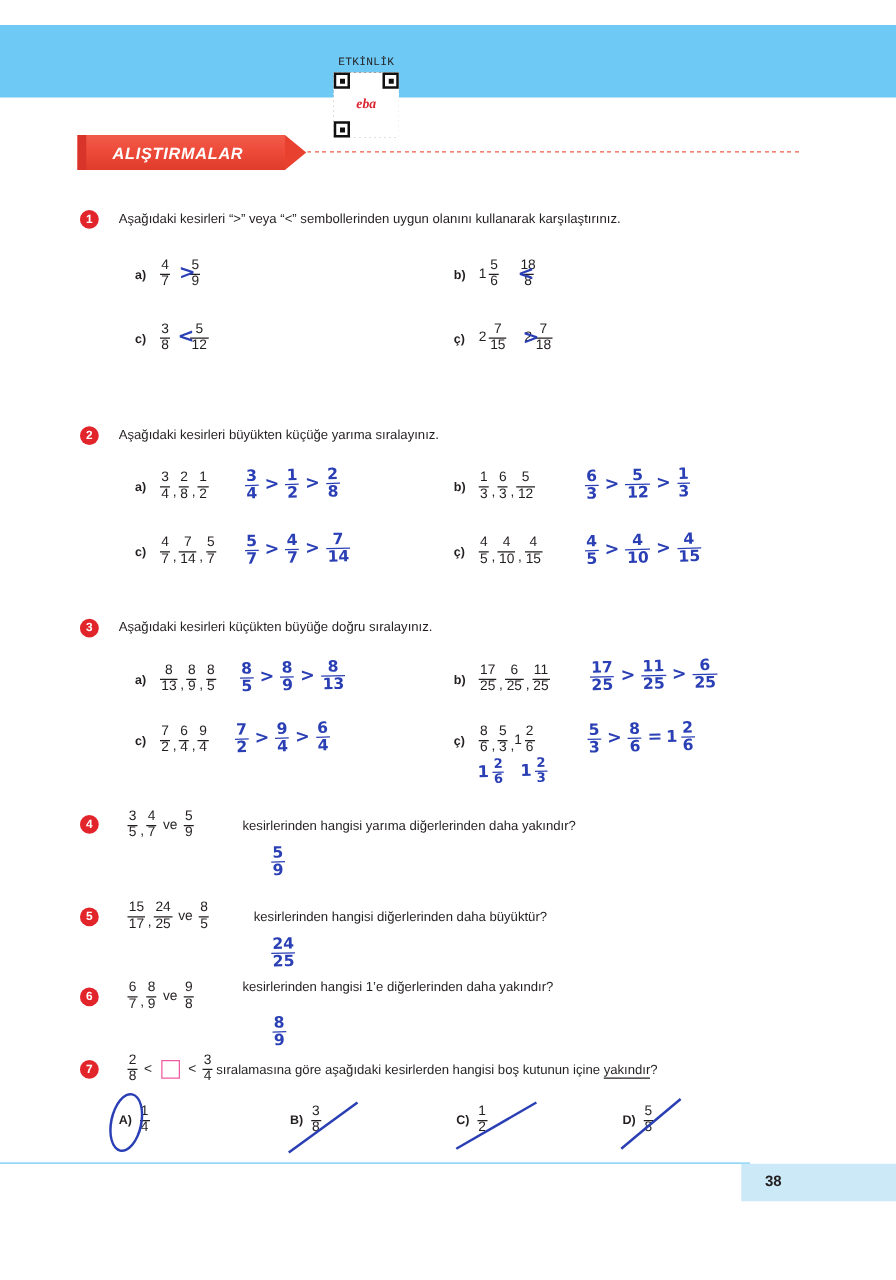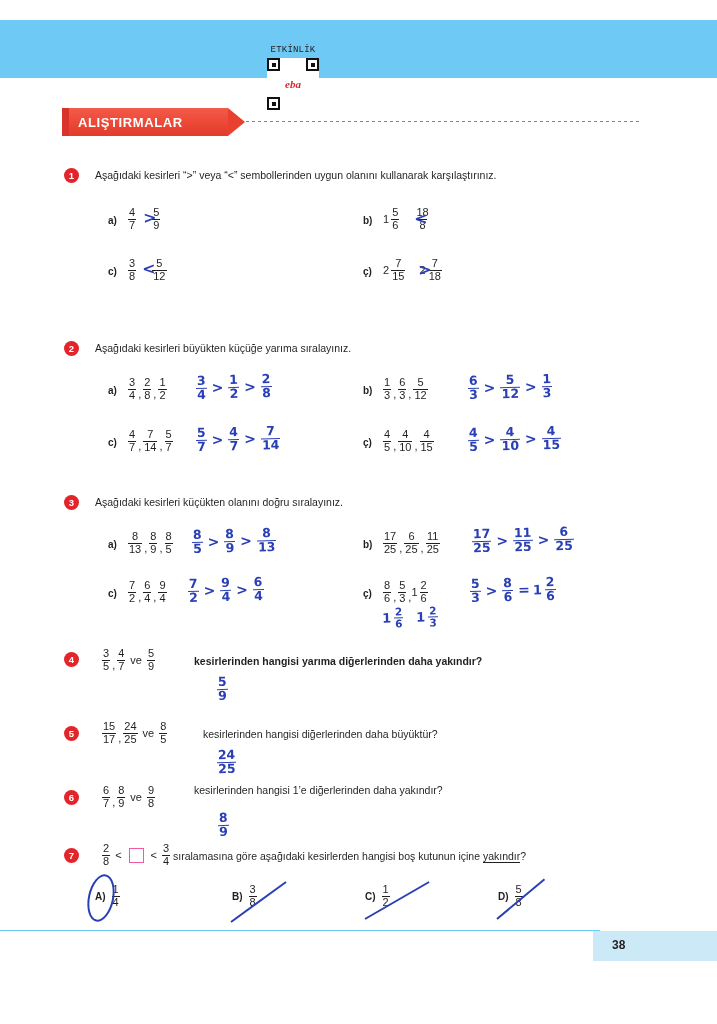--- a/index.html
+++ b/index.html
@@ -61,22 +61,22 @@
     display:flex; align-items:center;
   }
   .ribbon::after {
     content:""; position:absolute; right:-17px; top:0;
     border-left:17px solid #e8412f;
     border-top:14px solid transparent;
     border-bottom:14px solid transparent;
   }
   .ribbon .cap { position:absolute; left:0; top:0; width:7px; height:28px; background:#d9342a; }
   .ribbon-text {
-    position:relative; z-index:2; padding-left:16px;
-    color:#ffffff; font-weight:bold;
+    position:relative; z-index:2; padding-left:28px;
+    color:#ffffff; font-style:italic; font-weight:bold;
     font-size:13px; letter-spacing:.6px;
     font-family:"Liberation Sans", sans-serif;
   }
   .ribbon-dots {
     position:absolute; left:246px; top:121px; width:394px; height:1px;
     background: repeating-linear-gradient(90deg,#ef5b45 0 3px, transparent 3px 6px);
   }
   .num {
     position:absolute; width:15px; height:15px; border-radius:50%;
     background:#e2242b; color:#fff; font-size:9.5px; font-weight:bold;
@@ -374,21 +374,21 @@
       <span class="d">10</span>
     </span>
   <span class="hop">&gt;</span>
   <span class="hfr">
       <span class="n">4</span>
       <span class="d">15</span>
     </span>
 </div>
 
 <div class="num" style="left:64px; top:495px;">3</div>
-<div class="qtext" style="left:95px; top:496px;">Aşağıdaki kesirleri küçükten olanını doğru sıralayınız.</div>
+<div class="qtext" style="left:95px; top:496px;">Aşağıdaki kesirleri küçükten büyüğe doğru sıralayınız.</div>
 
 <div class="letter" style="left:108px; top:539px;">a)</div>
 <div class="inline-row" style="left:126px; top:531px;">
   <span class="fr">
       <span class="n">8</span>
       <span class="d">13</span>
     </span>
   <span class="comma">,</span>
   <span class="fr">
       <span class="n">8</span>
@@ -544,21 +544,21 @@
   <span class="fr">
       <span class="n">4</span>
       <span class="d">7</span>
     </span>
   <span class="op">ve</span>
   <span class="fr">
       <span class="n">5</span>
       <span class="d">9</span>
     </span>
 </div>
-<div class="qtext" style="left:194px; top:655px;font-weight:bold;">kesirlerinden hangisi yarıma diğerlerinden daha yakındır?</div>
+<div class="qtext" style="left:194px; top:655px;">kesirlerinden hangisi yarıma diğerlerinden daha yakındır?</div>
 <div class="hw" style="left:215px; top:676px;">
   <span class="hfr">
       <span class="n">5</span>
       <span class="d">9</span>
     </span>
 </div>
 
 <div class="num" style="left:64px; top:726px;">5</div>
 <div class="inline-row" style="left:100px; top:721px;">
   <span class="fr">

